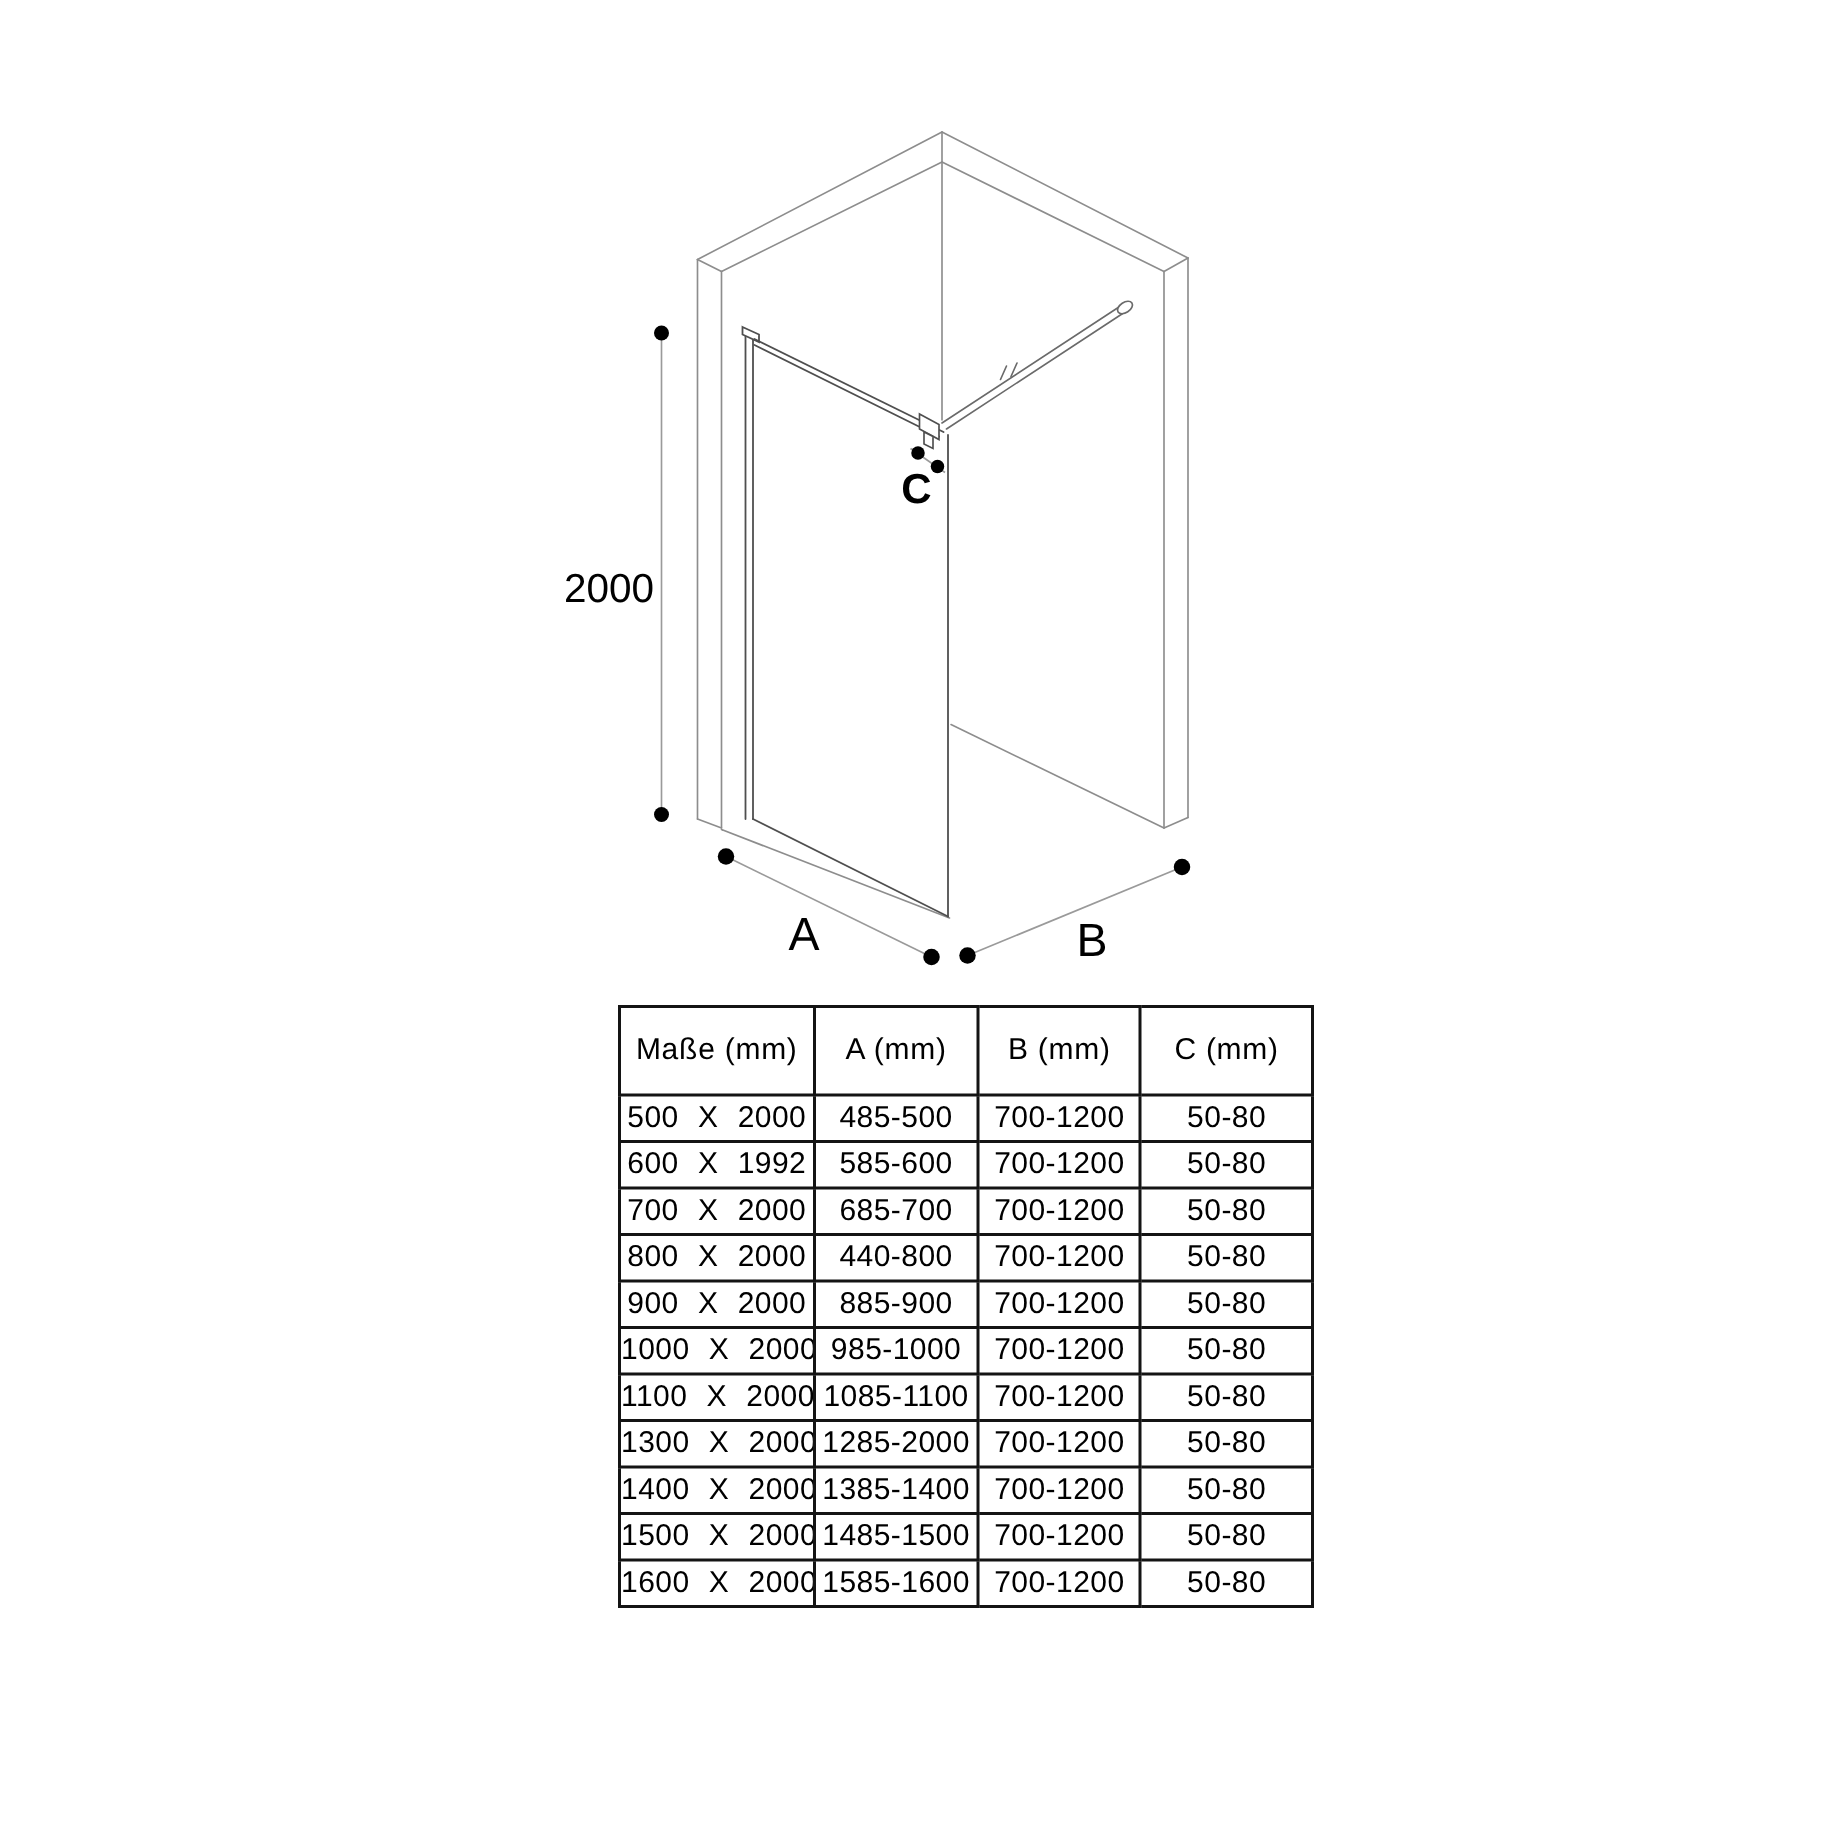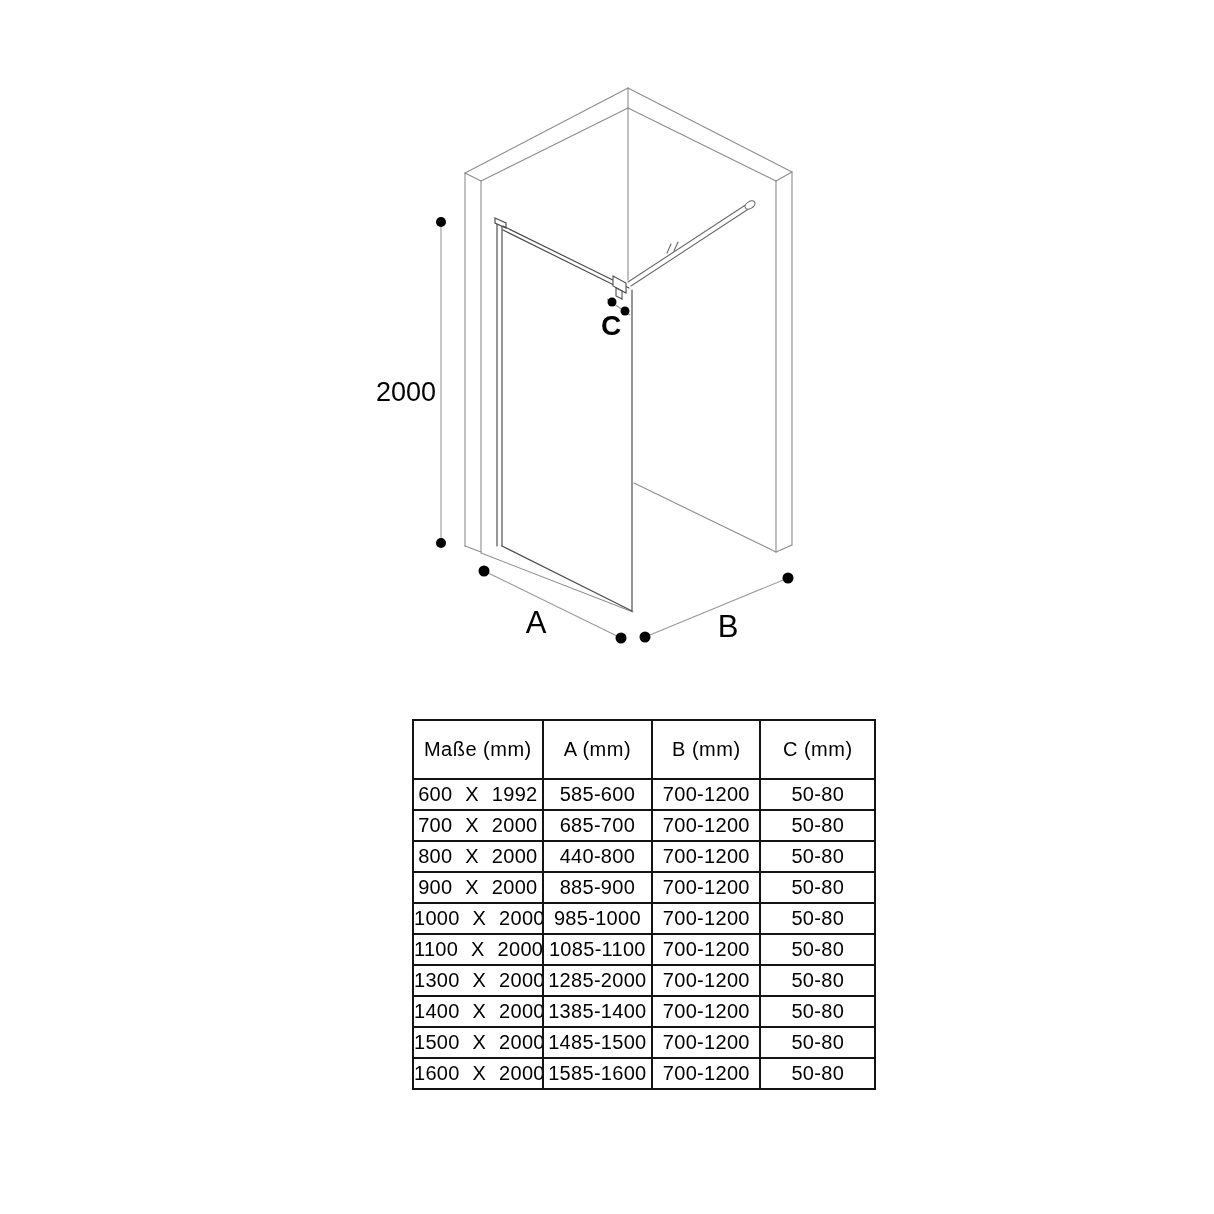--- a/index.html
+++ b/index.html
@@ -9,21 +9,21 @@
     background:#ffffff;
     font-family:"Liberation Sans","DejaVu Sans",sans-serif;
     overflow:hidden;
   }
   .diagram-svg{position:absolute;left:0;top:0;width:1214px;height:1214px;}
   .dim-text{
     fill:#000000;
     font-family:"Liberation Sans","DejaVu Sans",sans-serif;
   }
   .spec-table{
-    position:absolute;left:412px;top:719px;
+    position:absolute;left:412px;top:670px;
     width:464px;
     border-collapse:collapse;
     table-layout:fixed;
     color:#000000;
     text-align:center;
   }
   .spec-table th,.spec-table td{
     border:2px solid #141414;
     padding:0;
     font-weight:normal;
@@ -150,20 +150,26 @@
     <thead>
       <tr>
         <th>Maße (mm)</th>
         <th>A (mm)</th>
         <th>B (mm)</th>
         <th>C (mm)</th>
       </tr>
     </thead>
     <tbody>
       <tr>
+        <td class="size-cell">500 X 2000</td>
+        <td>485-500</td>
+        <td>700-1200</td>
+        <td>50-80</td>
+      </tr>
+      <tr>
         <td class="size-cell">600 X 1992</td>
         <td>585-600</td>
         <td>700-1200</td>
         <td>50-80</td>
       </tr>
       <tr>
         <td class="size-cell">700 X 2000</td>
         <td>685-700</td>
         <td>700-1200</td>
         <td>50-80</td>

